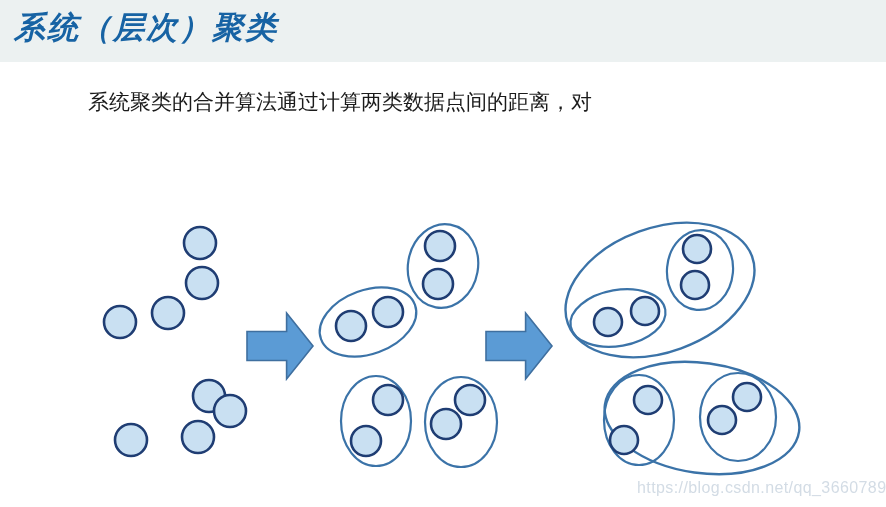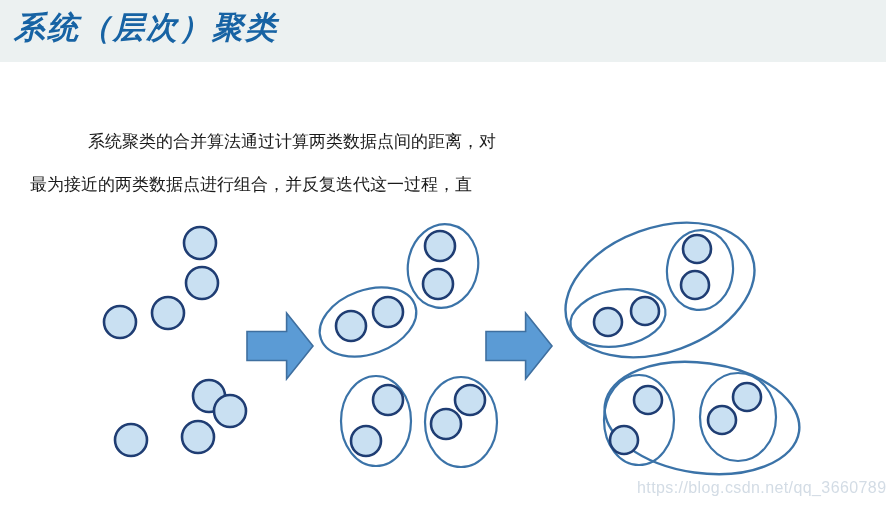--- a/index.html
+++ b/index.html
@@ -42,25 +42,24 @@
     white-space: nowrap;
     line-height: 40px;
   }
   
   #body-text {
     position: absolute;
     left: 30px;
     top: 80px;
     width: 830px;
     font-family: "Liberation Sans", "DejaVu Sans", sans-serif;
-    font-size: 17px;
+    font-size: 21px;
     line-height: 43px;
     color: #1a1a1a;
     letter-spacing: 0px;
-    margin-top: 40px;
   }
   #body-text .indent {
     display: inline-block;
     width: 58px;
   }
   
   #diagram {
     position: absolute;
     left: 0;
     top: 210px;
@@ -85,21 +84,21 @@
 </head>
 <body>
 
 <div id="slide">
 
   <div id="title-bar"></div>
   <div id="slide-title">系统（层次）聚类</div>
 
   <div id="body-text">
     <span class="indent"></span><span>系统聚类的合并算法通过计算两类数据点间的距离，对</span><br>
-    <span>最为接近的两类数据点进行组合，并反复迭代这一过程，直</span><br>
+    <br>
   </div>
 
   <div id="diagram">
     <svg width="886" height="297" viewBox="0 210 886 297" xmlns="http://www.w3.org/2000/svg">
 
       <g id="g-stage1">
           <circle cx="200" cy="243" r="16" fill="#c9e0f2" stroke="#1f3d73" stroke-width="2.6"></circle>
           <circle cx="202" cy="283" r="16" fill="#c9e0f2" stroke="#1f3d73" stroke-width="2.6"></circle>
           <circle cx="168" cy="313" r="16" fill="#c9e0f2" stroke="#1f3d73" stroke-width="2.6"></circle>
           <circle cx="120" cy="322" r="16" fill="#c9e0f2" stroke="#1f3d73" stroke-width="2.6"></circle>

